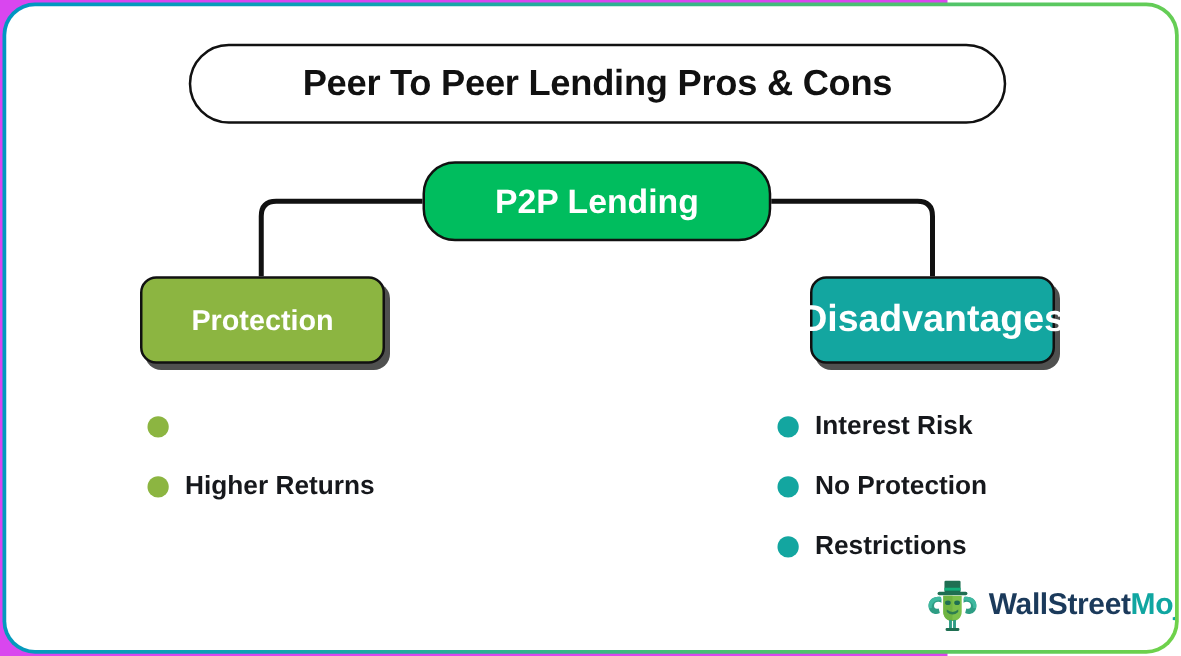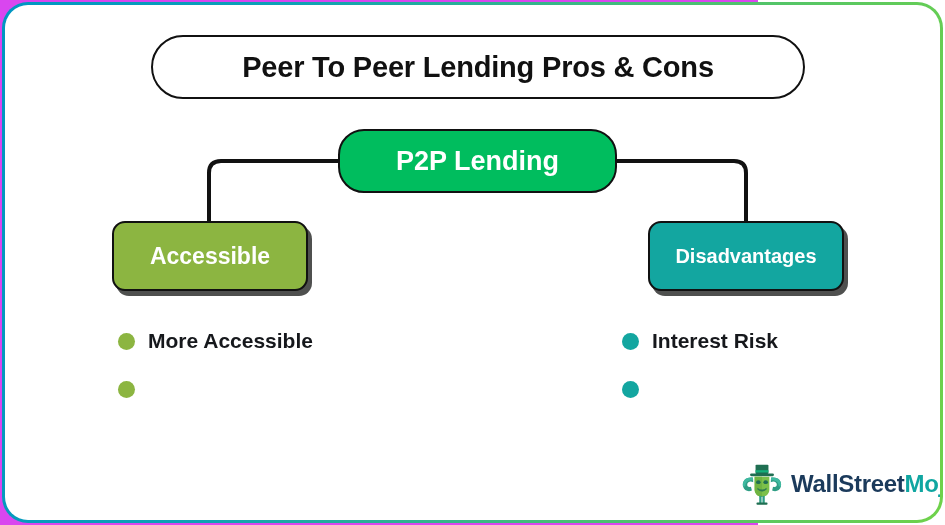--- a/index.html
+++ b/index.html
@@ -99,21 +99,21 @@
     box-shadow: 4px 5px 0 rgba(20,22,20,0.75);
     z-index: 5;
   }
   #node-disadvantages {
     left: 643px;
     top: 216px;
     width: 196px;
     height: 70px;
     border-radius: 13px;
     background: #13A6A0;
-    font-size: 20px;
+    font-size: 30px;
     box-shadow: 4px 5px 0 rgba(20,22,20,0.75);
     z-index: 5;
   }
 
   
   #connectors {
     position: absolute;
     left: 0;
     top: 0;
     width: 941px;
@@ -185,44 +185,49 @@
       <svg id="connectors" viewBox="0 0 941 515" xmlns="http://www.w3.org/2000/svg">
         <path d="M 333 156 L 216 156 Q 204 156 204 168 L 204 204 Q 204 216 204 216" fill="none" stroke="#111111" stroke-width="4" stroke-linecap="butt"></path>
         <path d="M 612 156 L 729 156 Q 741 156 741 168 L 741 204 Q 741 216 741 216" fill="none" stroke="#111111" stroke-width="4" stroke-linecap="butt"></path>
       </svg>
 
       <div class="node" id="node-root">
         <span>P2P Lending</span>
       </div>
 
       <div class="node" id="node-advantages">
-        <span>Accessible</span>
+        <span>Protection</span>
       </div>
 
       <div class="node" id="node-disadvantages">
         <span>Disadvantages</span>
       </div>
 
       <div class="bullet-list" id="list-advantages">
         <div class="bullet-row">
           <span class="bullet-dot dot-adv"></span>
-          <span class="bullet-label">More Accessible</span>
         </div>
         <div class="bullet-row">
           <span class="bullet-dot dot-adv"></span>
+          <span class="bullet-label">Higher Returns</span>
         </div>
       </div>
 
       <div class="bullet-list" id="list-disadvantages">
         <div class="bullet-row">
           <span class="bullet-dot dot-dis"></span>
           <span class="bullet-label">Interest Risk</span>
         </div>
         <div class="bullet-row">
           <span class="bullet-dot dot-dis"></span>
+          <span class="bullet-label">No Protection</span>
+        </div>
+        <div class="bullet-row">
+          <span class="bullet-dot dot-dis"></span>
+          <span class="bullet-label">Restrictions</span>
         </div>
       </div>
 
       <div id="logo">
         <svg id="logo-mark" viewBox="0 0 100 100" xmlns="http://www.w3.org/2000/svg">
 
           <rect x="36" y="8" width="28" height="20" rx="2" fill="#1F6F52"></rect>
           <rect x="36" y="20" width="28" height="5" fill="#13B07A"></rect>
           <rect x="24" y="27" width="52" height="6" rx="3" fill="#1F6F52"></rect>
 

